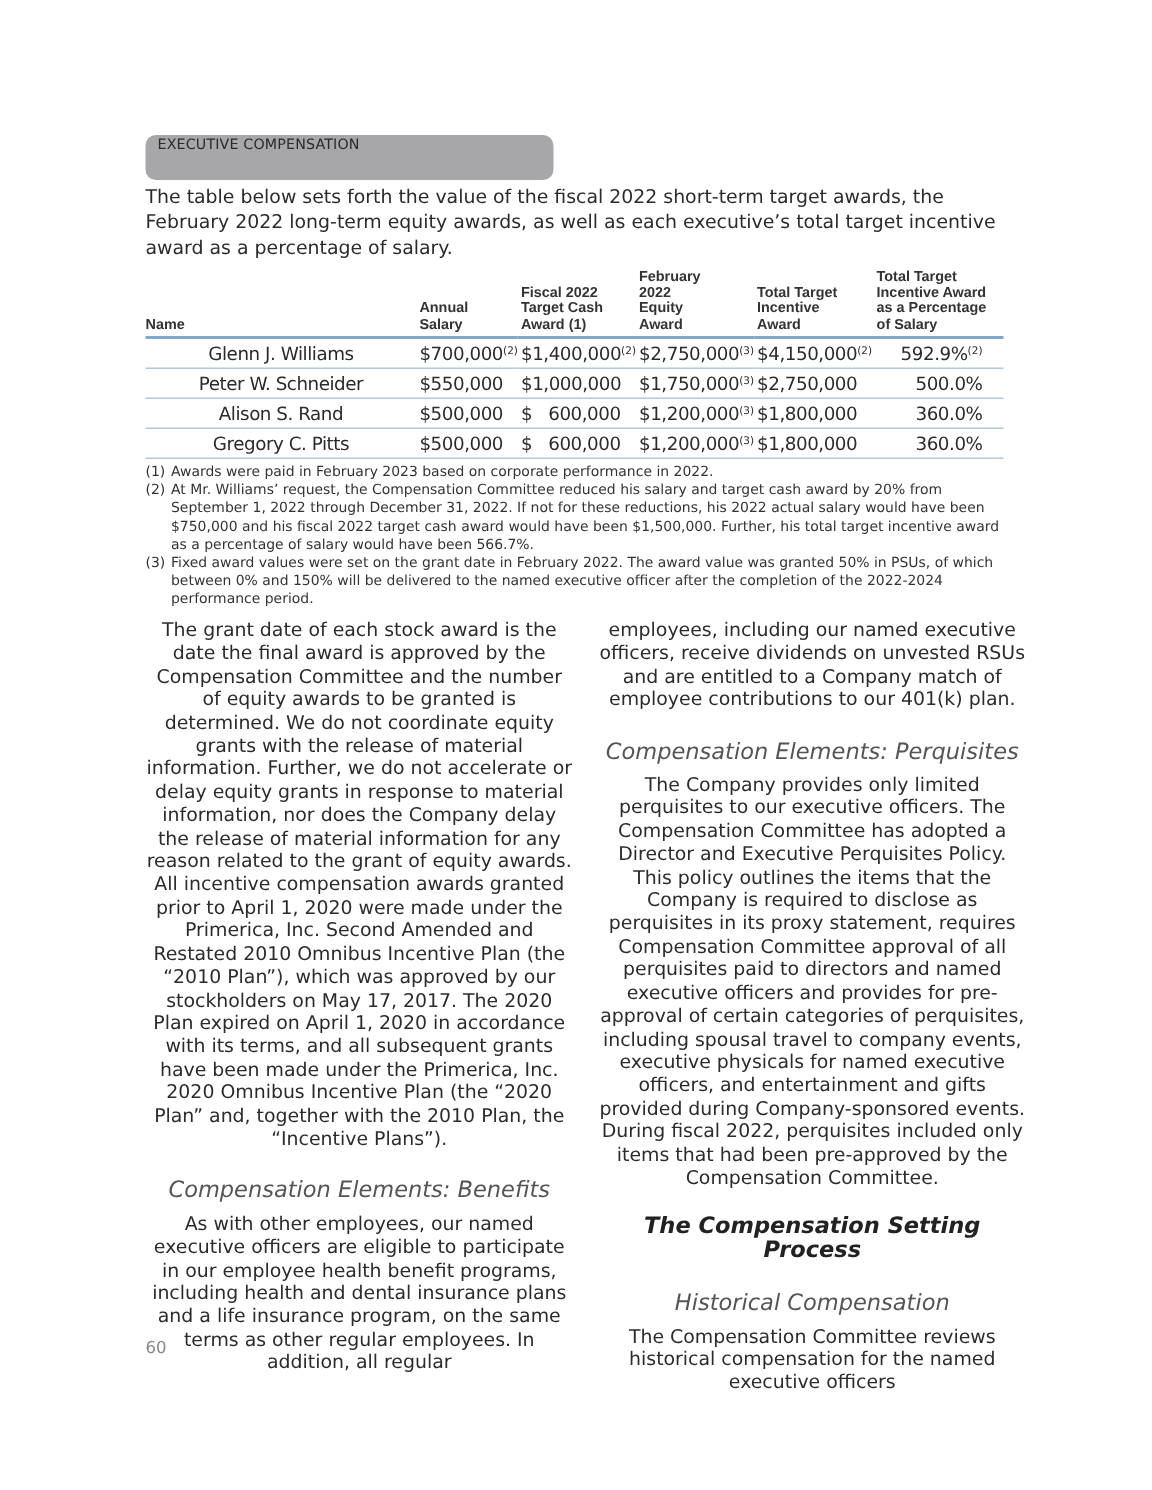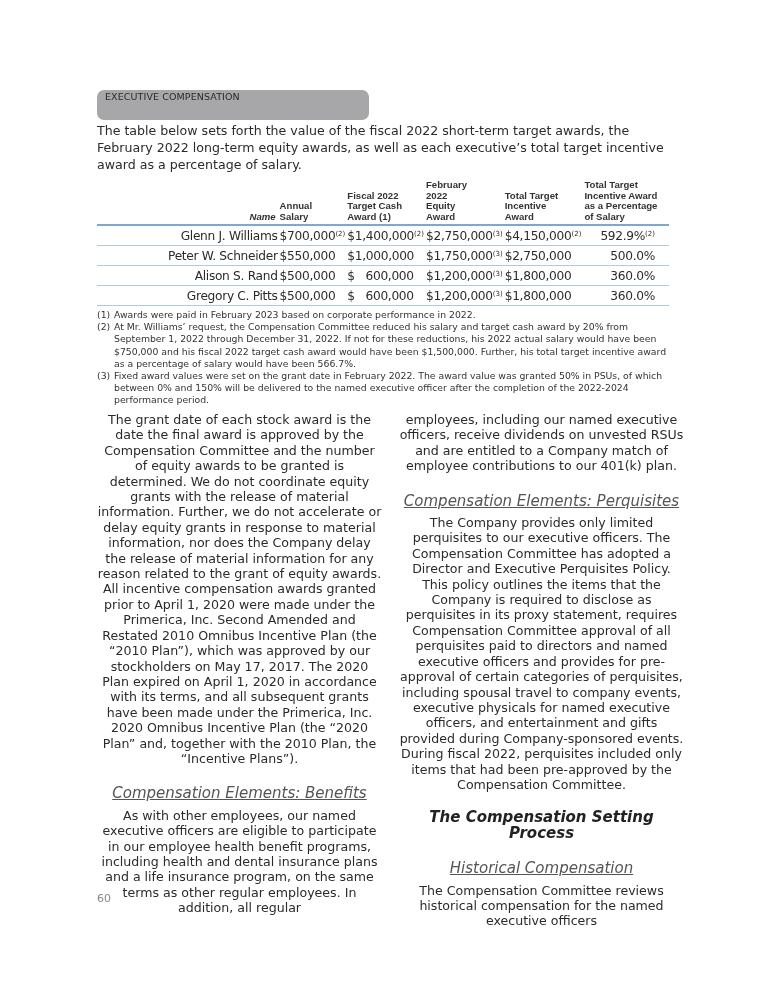--- a/index.html
+++ b/index.html
@@ -8,35 +8,35 @@
   .section-bar { position: absolute; left: 97px; top: 90px; width: 272px; height: 30px;
          background: #a7a7aa; border-radius: 7px; }
   .section-bar span { position: absolute; left: 8px; top: 1px; font-size: 9.5px; color: #2a2a2a;
          letter-spacing: 0.1px; }
   .intro { position: absolute; left: 97px; top: 122px; width: 575px; font-size: 12.6px; line-height: 17px; }
   table.comp { position: absolute; left: 97px; top: 180px; width: 572px; border-collapse: collapse;
          font-size: 12.4px; }
   table.comp th { font-family: "Liberation Sans", sans-serif; font-weight: bold; font-size: 9.6px; line-height: 10.6px;
          color: #333; vertical-align: bottom; text-align: left; padding: 0 2px 2px 2px;
          border-bottom: 2px solid #7fa8cc; }
-  table.comp th.name-h { text-align: right; padding-left: 0; font-style: italic; }
+  table.comp th.name-h { text-align: left; padding-left: 0; }
   table.comp td { height: 19px; border-bottom: 1px solid #b3c8dd; padding: 0; white-space: nowrap;
          font-family: "DejaVu Sans", sans-serif; font-size: 12.2px; letter-spacing: -0.3px; }
-  table.comp td.name { text-align: right; padding-left: 0; }
+  table.comp td.name { text-align: center; padding-left: 0; }
   table.comp td.num { text-align: left; padding-left: 2px; }
   table.comp td.pct { text-align: right; padding-right: 14px; }
   sup { font-size: 7px; vertical-align: 4px; letter-spacing: 0; }
   .notes { position: absolute; left: 97px; top: 309px; width: 578px; font-size: 9.3px; line-height: 12.2px; color: #333; }
   .note { display: flex; margin-bottom: 0; }
   .note .mk { width: 17px; flex: none; }
   .col { position: absolute; width: 285px; font-size: 12.6px; line-height: 15.4px; color: #2b2b2b; text-align: center; }
   .col p { margin: 0; }
   .col-left { left: 97px; top: 412px; }
   .col-right { left: 399px; top: 412px; }
-  .h-italic { font-style: italic; font-weight: 300; color: #555; font-size: 15px; margin: 0; text-decoration: underline; }
+  .h-italic { font-style: italic; font-weight: 300; color: #555; font-size: 15px; margin: 0; }
   .h-bold { font-style: italic; font-weight: bold; color: #222; font-size: 15px; margin: 0; }
   .page-num { position: absolute; left: 97px; top: 892px; font-size: 11px; color: #888; }
 </style>
 </head>
 <body>
 
 <div class="section-bar">
   <span>EXECUTIVE COMPENSATION</span>
 </div>
 

